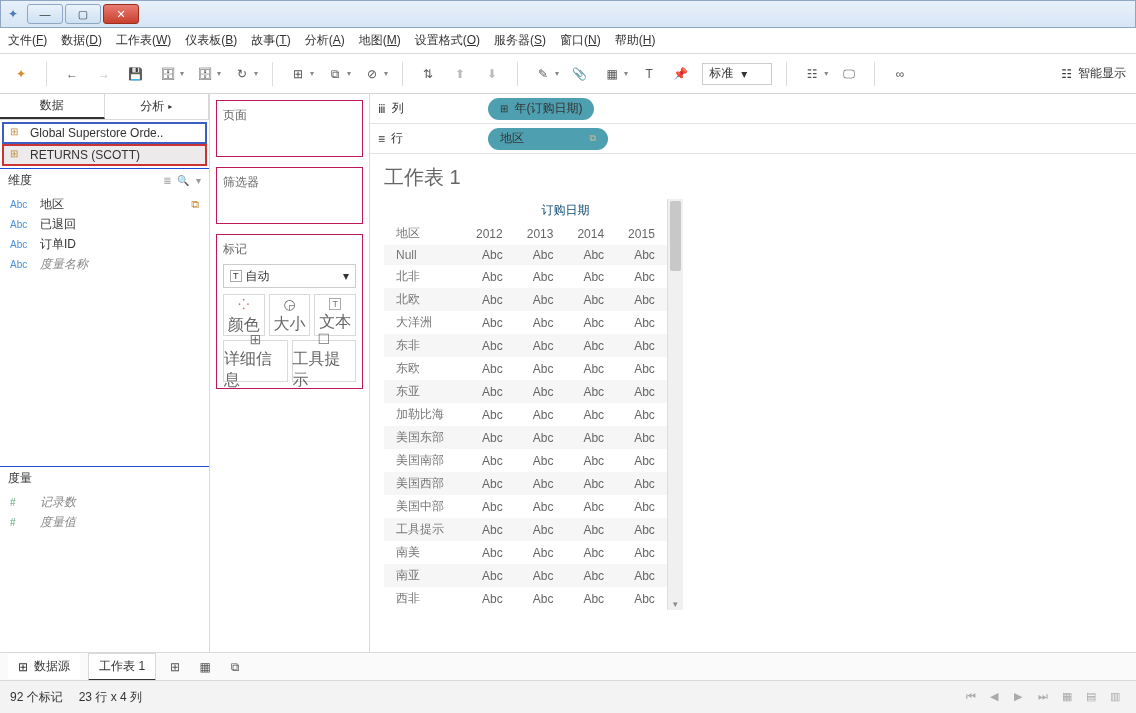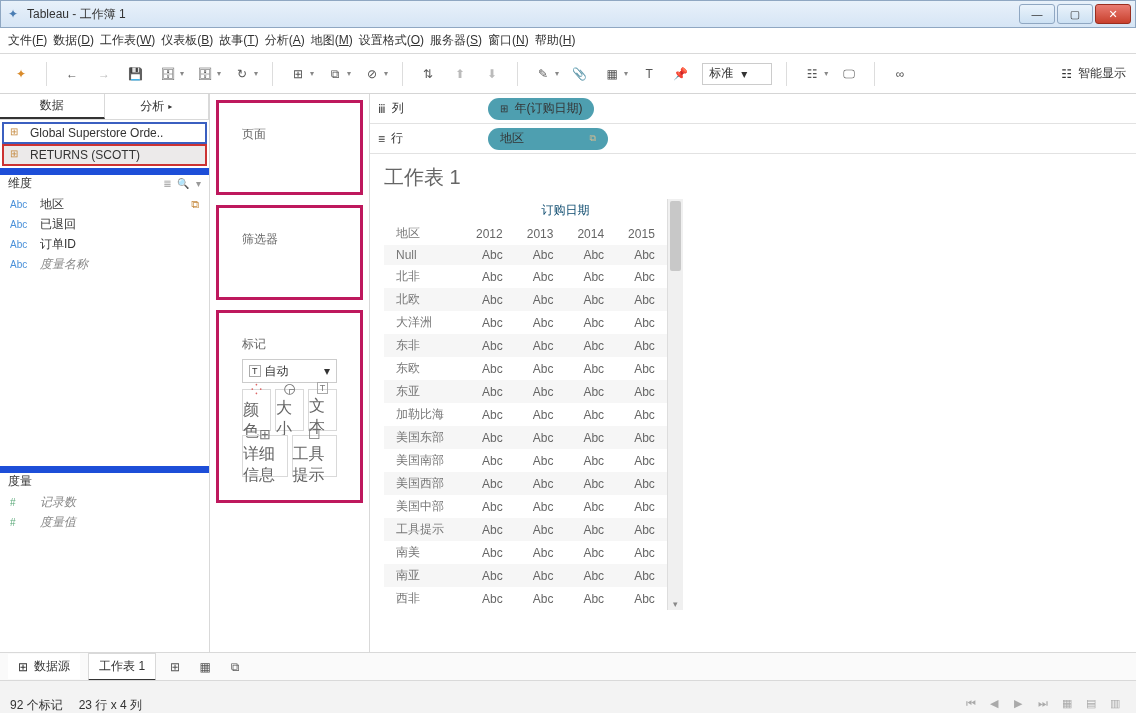--- a/index.html
+++ b/index.html
@@ -6,21 +6,21 @@
 body{width:1136px;height:713px;background:#f0f0f0;display:flex;flex-direction:column;overflow:hidden}
 
 .titlebar{height:28px;background:linear-gradient(#e8f1fa,#d6e5f5);display:flex;align-items:center;padding:0 4px;border:1px solid #8fa7c2}
 .titlebar .icon{width:16px;height:16px;margin-right:6px;display:flex;align-items:center;justify-content:center;color:#4a7db3}
 .titlebar .title{flex:1;color:#333}
 .winbtns{display:flex;gap:2px}
 .winbtn{width:36px;height:20px;display:flex;align-items:center;justify-content:center;font-size:11px;border-radius:3px}
 .winbtn.min,.winbtn.max{background:linear-gradient(#eaf3fb,#cde1f3);border:1px solid #8fa7c2}
 .winbtn.close{background:linear-gradient(#e97c72,#c8402d);border:1px solid #9a2e1f;color:#fff}
 
-.menubar{height:26px;background:#fff;border-bottom:1px solid #d9d9d9;display:flex;align-items:center;padding:0 8px;gap:6px}
+.menubar{height:26px;background:#fff;border-bottom:1px solid #d9d9d9;display:flex;align-items:center;padding:0 8px;gap:14px}
 .menubar span u{text-decoration:underline}
 
 .toolbar{height:40px;background:#fff;border-bottom:1px solid #d5d5d5;display:flex;align-items:center;padding:0 10px;gap:10px}
 .tb-sep{width:1px;height:24px;background:#ddd;margin:0 4px}
 .tb-btn{width:22px;height:22px;display:flex;align-items:center;justify-content:center;color:#555}
 .tb-dd{display:flex;align-items:center;gap:1px}
 .tb-dd .caret{font-size:8px;color:#888}
 .fitbox{border:1px solid #ccc;height:22px;display:flex;align-items:center;padding:0 6px;gap:8px;min-width:70px}
 .showme{margin-left:auto;display:flex;align-items:center;gap:6px;color:#5a7893}
 
@@ -29,33 +29,33 @@
 .left{width:210px;border-right:1px solid #d9d9d9;display:flex;flex-direction:column}
 .tabs{display:flex;height:26px;border-bottom:1px solid #d9d9d9}
 .tab{flex:1;display:flex;align-items:center;justify-content:center;border-right:1px solid #d9d9d9;background:#fff;color:#555}
 .tab.active{font-weight:normal;border-bottom:2px solid #333}
 .tab .caret{font-size:8px;margin-left:4px}
 .ds-list{padding:2px}
 .ds-item{height:22px;display:flex;align-items:center;padding:0 6px;gap:6px}
 .ds-item.blue{border:2px solid #3b5fc0}
 .ds-item.red{border:2px solid #c33;background:#eceaea}
 .ds-icon{width:14px;height:14px;color:#c58a3f;font-size:10px}
-.section-hdr{height:24px;display:flex;align-items:center;padding:0 8px;color:#666;border-top:7px solid #1d4ed8;gap:6px}
+.section-hdr{height:24px;display:flex;align-items:center;padding:0 8px;color:#666;border-top:1px solid #1d4ed8;gap:6px}
 .section-hdr .spacer{flex:1}
 .section-hdr .mini{font-size:10px;color:#999}
 .field-list{padding:2px 0}
 .field{height:20px;display:flex;align-items:center;padding:0 10px;gap:8px}
 .fld-icon{width:22px;color:#4a90d9;font-size:10px}
 .fld-icon.measure{color:#5aa878}
 .fld-name{flex:1}
 .fld-name.italic{font-style:italic;color:#888}
 .link-icon{color:#c58a3f;font-size:11px}
 
 .cards{width:160px;border-right:1px solid #d9d9d9;padding:6px;display:flex;flex-direction:column;gap:10px}
-.card{border:3px solid #be185d;padding:23px}
+.card{border:1px solid #be185d;padding:6px}
 .card-title{color:#666;margin-bottom:6px}
 .marks-type{border:1px solid #ccc;height:24px;display:flex;align-items:center;padding:0 6px;justify-content:space-between}
 .marks-grid{display:grid;grid-template-columns:repeat(3,1fr);gap:4px;margin-top:6px}
 .mark-cell{border:1px solid #d9d9d9;height:42px;display:flex;flex-direction:column;align-items:center;justify-content:center;gap:2px}
 .mark-cell .mi{font-size:14px;color:#777}
 .mark-cell .ml{font-size:16px;color:#666}
 .marks-grid2{display:grid;grid-template-columns:repeat(2,1fr);gap:4px;margin-top:4px}
 
 .viz{flex:1;display:flex;flex-direction:column;overflow:hidden}
 .shelf{height:30px;display:flex;align-items:center;border-bottom:1px solid #e2e2e2;padding:0 8px;gap:10px}
@@ -77,30 +77,29 @@
 .vscroll .thumb{position:absolute;left:2px;right:2px;top:2px;height:70px;background:#c8c8c8;border-radius:2px}
 .vscroll .arrow{position:absolute;left:0;right:0;height:14px;display:flex;align-items:center;justify-content:center;font-size:9px;color:#888}
 .vscroll .arrow.up{top:-1px}
 .vscroll .arrow.down{bottom:-1px}
 
 .bottomtabs{height:28px;background:#fafafa;border-top:1px solid #d9d9d9;display:flex;align-items:center;padding:0 8px;gap:8px}
 .btab{padding:4px 10px;border:1px solid #d9d9d9;background:#fff;display:flex;align-items:center;gap:6px}
 .btab.ds{border:none;color:#555}
 .btab.active{border-bottom:2px solid #333}
 
-.status{height:22px;background:#f3f3f3;border-top:1px solid #d9d9d9;display:flex;align-items:flex-start;padding:16px 10px;gap:16px;color:#666}
+.status{height:22px;background:#f3f3f3;border-top:1px solid #d9d9d9;display:flex;align-items:center;padding:16px 10px;gap:16px;color:#666}
 .status .right{margin-left:auto;display:flex;gap:8px}
 .status .sbtn{width:16px;height:14px;color:#aaa;font-size:11px}
 </style>
 </head>
 <body>
 
 <div class="titlebar">
   <span class="icon">✦</span>
-  <span class="title">Tableau - 工作簿 1</span>
   <div class="winbtns">
     <div class="winbtn min">—</div>
     <div class="winbtn max">▢</div>
     <div class="winbtn close">✕</div>
   </div>
 </div>
 
 <div class="menubar">
   <span><span>文件</span>(<u>F</u>)</span>
   <span><span>数据</span>(<u>D</u>)</span>

